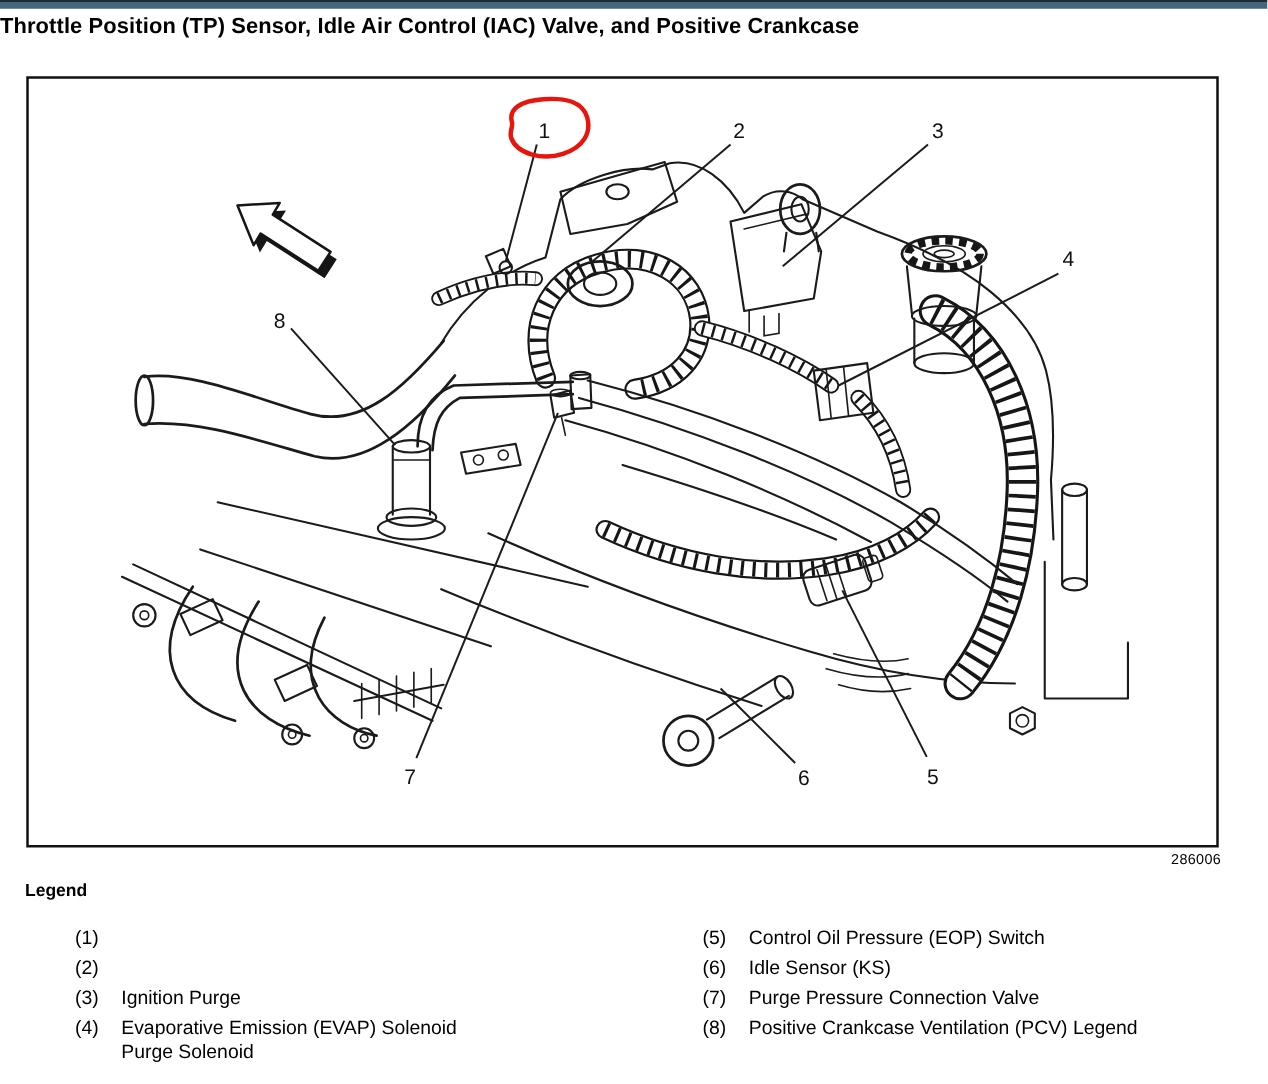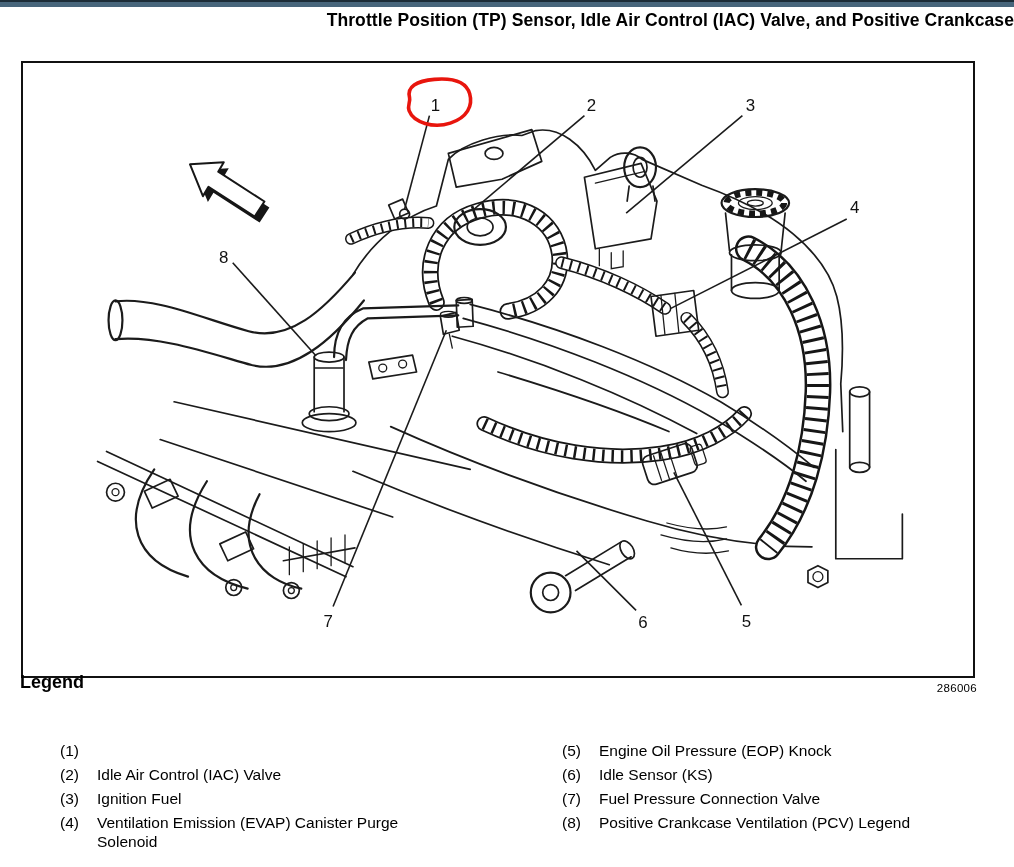--- a/index.html
+++ b/index.html
@@ -7,32 +7,32 @@
     width:1014px; height:867px; position:relative; overflow:hidden;
     background:#ffffff; color:#000;
     font-family:"Liberation Sans", sans-serif;
   }
   .topbar {
     position:absolute; top:0; left:0; width:1014px; height:7px;
     background:linear-gradient(180deg,#1c2c37 0,#1c2c37 2px,#47657b 2px,#47657b 100%);
   }
   .title {
     position:absolute; top:9px; left:0; width:100%;
-    text-align:right; font-weight:bold; font-size:17.5px; line-height:1.32;
+    text-align:left; font-weight:bold; font-size:17.5px; line-height:1.32;
     letter-spacing:0.1px;
   }
   .diagram-frame {
     position:absolute; left:21px; top:61px; width:954px; height:617px;
     border:2.5px solid #111; box-sizing:border-box; background:#fff;
   }
   .diagram-frame svg { position:absolute; left:0; top:0; width:100%; height:100%; }
   .ref-number {
     position:absolute; top:682px; right:37px; font-size:11.5px; letter-spacing:0.3px;
   }
-  .legend-header { position:absolute; top:672px; left:20px; font-weight:bold; font-size:18px; }
+  .legend-header { position:absolute; top:704px; left:20px; font-weight:bold; font-size:14px; }
   .legend-col { position:absolute; top:741px; }
   .legend-col.left  { left:60px; }
   .legend-col.right { left:562px; }
   .legend-row { display:flex; font-size:15.5px; line-height:19px; margin-bottom:5px; }
   .legend-num { width:37px; flex:none; }
   .legend-label.wrapcol { width:305px; }
 
   
   .ln   { fill:none; stroke:#1b1b1b; stroke-width:1.7; stroke-linecap:round; stroke-linejoin:round; }
   .ln2  { fill:none; stroke:#1b1b1b; stroke-width:2.2; stroke-linecap:round; stroke-linejoin:round; }
@@ -264,42 +264,41 @@
 <div class="ref-number">286006</div>
 
 <div class="legend-header">Legend</div>
 
 <div class="legend-col left">
   <div class="legend-row">
     <span class="legend-num">(1)</span>
   </div>
   <div class="legend-row">
     <span class="legend-num">(2)</span>
-    <span class="legend-label wrapcol">Idle Air Control (IAC) Valve</span>
   </div>
   <div class="legend-row">
     <span class="legend-num">(3)</span>
-    <span class="legend-label wrapcol">Ignition Fuel</span>
+    <span class="legend-label wrapcol">Ignition Purge</span>
   </div>
   <div class="legend-row">
     <span class="legend-num">(4)</span>
-    <span class="legend-label wrapcol">Ventilation Emission (EVAP) Canister Purge Solenoid</span>
+    <span class="legend-label wrapcol">Evaporative Emission (EVAP) Solenoid Purge Solenoid</span>
   </div>
 </div>
 
 <div class="legend-col right">
   <div class="legend-row">
     <span class="legend-num">(5)</span>
-    <span class="legend-label">Engine Oil Pressure (EOP) Knock</span>
+    <span class="legend-label">Control Oil Pressure (EOP) Switch</span>
   </div>
   <div class="legend-row">
     <span class="legend-num">(6)</span>
     <span class="legend-label">Idle Sensor (KS)</span>
   </div>
   <div class="legend-row">
     <span class="legend-num">(7)</span>
-    <span class="legend-label">Fuel Pressure Connection Valve</span>
+    <span class="legend-label">Purge Pressure Connection Valve</span>
   </div>
   <div class="legend-row">
     <span class="legend-num">(8)</span>
     <span class="legend-label">Positive Crankcase Ventilation (PCV) Legend</span>
   </div>
 </div>
 
 </body></html>

